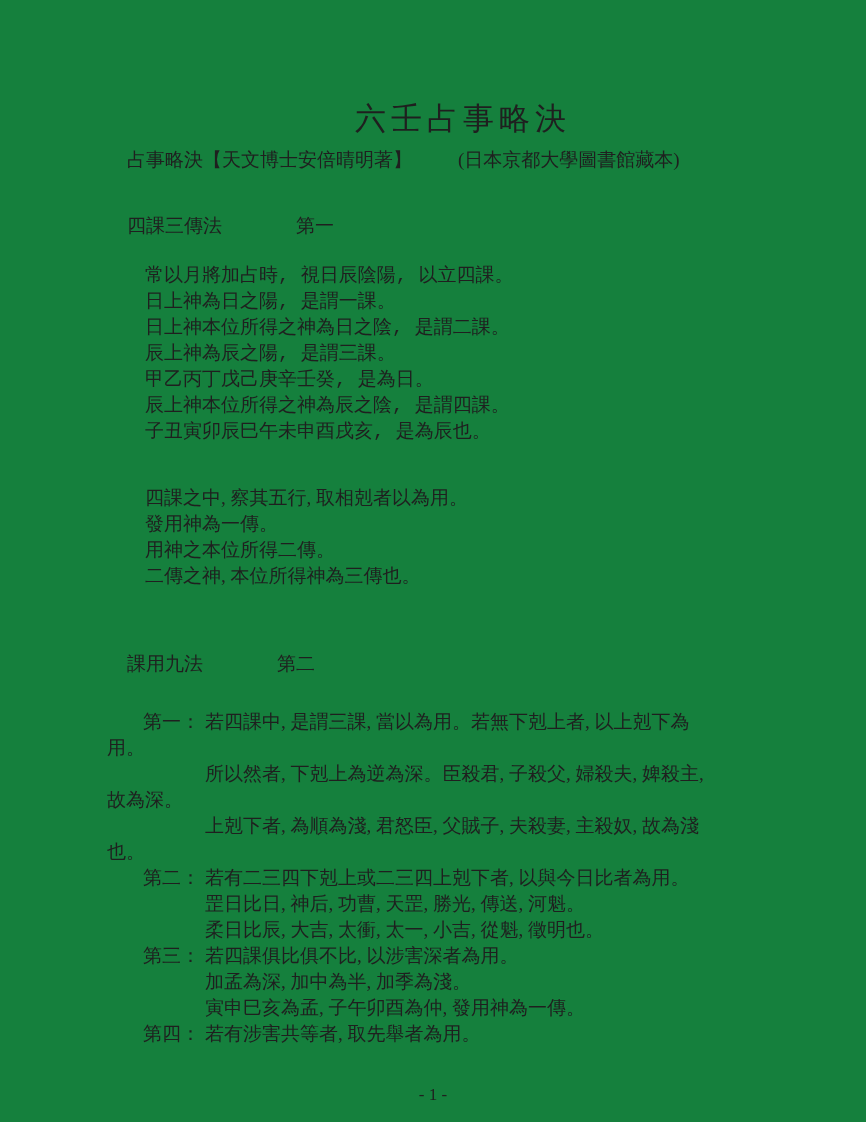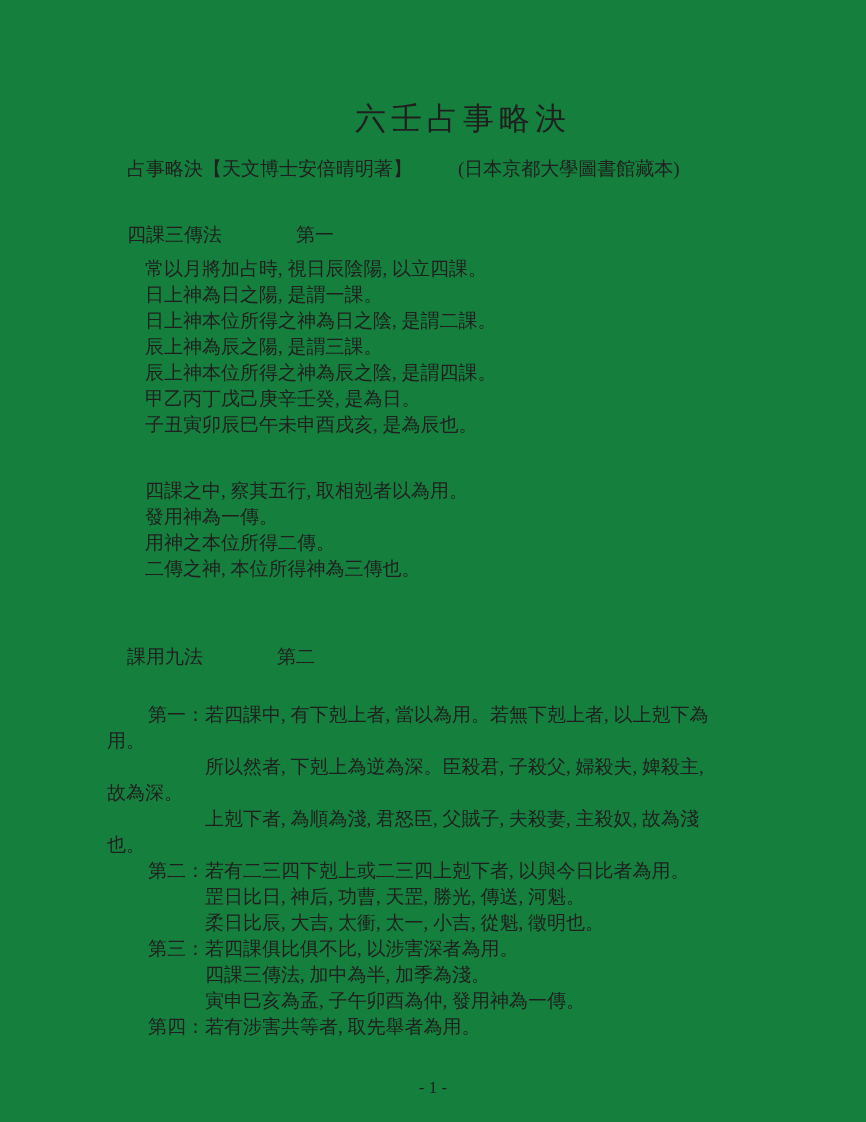--- a/index.html
+++ b/index.html
@@ -14,33 +14,33 @@
   .content{padding-left:107px;padding-right:40px;}
   .doc-title{
     margin-top:100px;
     padding-left:248px;
     font-size:31px;
     line-height:38px;
     letter-spacing:5px;
     white-space:nowrap;
   }
   .line{font-size:19px;line-height:26px;white-space:nowrap;}
-  .byline{margin-top:18px;padding-left:20px;font-family:Liberation Serif, serif;}
+  .byline{margin-top:9px;padding-left:20px;font-family:Liberation Serif, serif;}
   .byline .source{margin-left:46px;}
   .sec-heading{padding-left:20px;}
   .sec-heading .sec-no{margin-left:74px;}
   .heading-1{margin-top:40px;}
   .heading-2{margin-top:62px;}
-  .block-1{margin-top:8px;}
+  .block-1{margin-top:24px;font-family:Liberation Mono, monospace;}
   .block-2{margin-top:40px;}
   .rules{margin-top:32px;}
   .ind2{padding-left:38px;}
   .deep{padding-left:98px;}
   .flush{padding-left:0;}
-  .rule{padding-left:36px;display:flex;text-align:right;}
+  .rule{padding-left:36px;display:flex;}
   .rule-label{display:inline-block;width:62px;flex:0 0 62px;}
   .footer{
     margin-top:35px;
     width:866px;
     text-align:center;
     font-size:17px;
     line-height:26px;
   }
 </style>
 </head>
@@ -57,57 +57,57 @@
 
     <div class="line sec-heading heading-1">
       <span>四課三傳法</span><span class="sec-no">第一</span>
     </div>
 
     <div class="block-1">
       <div class="line ind2">常以月將加占時, 視日辰陰陽, 以立四課。</div>
       <div class="line ind2">日上神為日之陽, 是謂一課。</div>
       <div class="line ind2">日上神本位所得之神為日之陰, 是謂二課。</div>
       <div class="line ind2">辰上神為辰之陽, 是謂三課。</div>
+      <div class="line ind2">甲乙丙丁戊己庚辛壬癸, 是為日。</div>
       <div class="line ind2">辰上神本位所得之神為辰之陰, 是謂四課。</div>
-      <div class="line ind2">甲乙丙丁戊己庚辛壬癸, 是為日。</div>
       <div class="line ind2">子丑寅卯辰巳午未申酉戌亥, 是為辰也。</div>
     </div>
 
     <div class="block-2">
       <div class="line ind2">四課之中, 察其五行, 取相剋者以為用。</div>
       <div class="line ind2">發用神為一傳。</div>
       <div class="line ind2">用神之本位所得二傳。</div>
       <div class="line ind2">二傳之神, 本位所得神為三傳也。</div>
     </div>
 
     <div class="line sec-heading heading-2">
       <span>課用九法</span><span class="sec-no">第二</span>
     </div>
 
     <div class="rules">
       <div class="line rule">
         <span class="rule-label">第一：</span>
-          <span>若四課中, 有下剋上者, 當以為用。若無下剋上者, 以上剋下為</span>
+          <span>若四課中, 是謂三課, 當以為用。若無下剋上者, 以上剋下為</span>
       </div>
       <div class="line flush">用。</div>
       <div class="line deep">所以然者, 下剋上為逆為深。臣殺君, 子殺父, 婦殺夫, 婢殺主,</div>
       <div class="line flush">故為深。</div>
       <div class="line deep">上剋下者, 為順為淺, 君怒臣, 父賊子, 夫殺妻, 主殺奴, 故為淺</div>
       <div class="line flush">也。</div>
       <div class="line rule">
         <span class="rule-label">第二：</span>
           <span>若有二三四下剋上或二三四上剋下者, 以與今日比者為用。</span>
       </div>
       <div class="line deep">罡日比日, 神后, 功曹, 天罡, 勝光, 傳送, 河魁。</div>
       <div class="line deep">柔日比辰, 大吉, 太衝, 太一, 小吉, 從魁, 徵明也。</div>
       <div class="line rule">
         <span class="rule-label">第三：</span>
           <span>若四課俱比俱不比, 以涉害深者為用。</span>
       </div>
-      <div class="line deep">四課三傳法, 加中為半, 加季為淺。</div>
+      <div class="line deep">加孟為深, 加中為半, 加季為淺。</div>
       <div class="line deep">寅申巳亥為孟, 子午卯酉為仲, 發用神為一傳。</div>
       <div class="line rule">
         <span class="rule-label">第四：</span>
           <span>若有涉害共等者, 取先舉者為用。</span>
       </div>
     </div>
 
   </div>
 
   <div class="footer">

